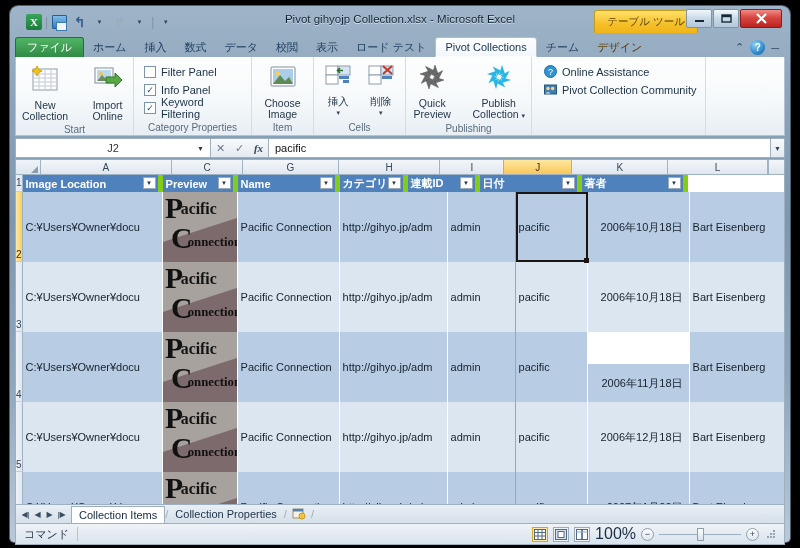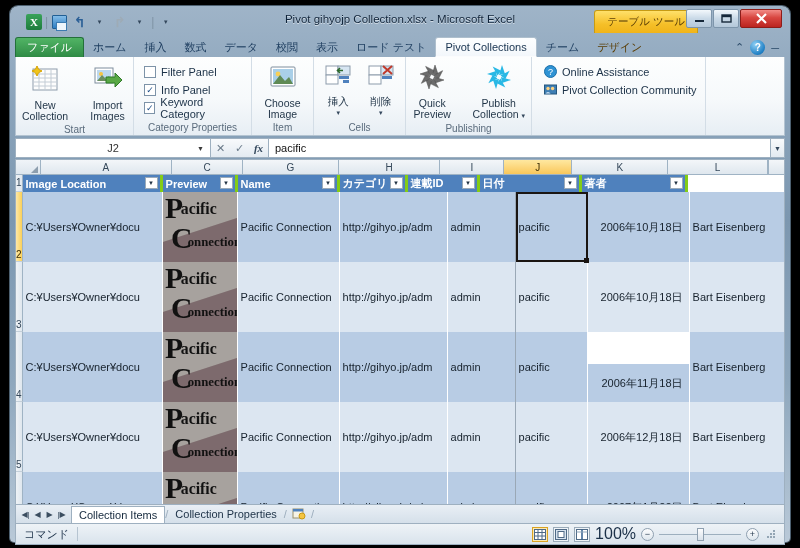--- a/index.html
+++ b/index.html
@@ -243,21 +243,21 @@
   .trow { display:flex; }
   .tcell {
     border-right:1px solid #fff;
     font-size:11px; color:#16212c;
     display:flex; align-items:center;
     padding: 0 3px;
     overflow:hidden; white-space:nowrap;
   }
   .hdr-row .tcell {
     background:#4f81bd; color:#fff; font-weight:bold; font-size:11px;
-    border-right:3px solid #84cc16;
+    border-right:5px solid #84cc16;
     justify-content:flex-start;
     position:relative;
   }
   .filt {
     position:absolute; right:2px; top:2px;
     width:13px;height:12px;background:#fff;border:1px solid #9aaab9;
     display:flex;align-items:center;justify-content:center;
     font-size:6px;color:#223344;
   }
   .band-a { background:#b8cce4; }
@@ -423,39 +423,39 @@
           <span class="ic">
             <svg width="32" height="32" viewBox="0 0 32 32">
               <rect x="3" y="5" width="18" height="15" fill="#fff" stroke="#7f8e9d"></rect>
               <rect x="5" y="7" width="14" height="11" fill="#bcd8ee"></rect>
               <circle cx="9" cy="11" r="2" fill="#f5c542"></circle>
               <path d="M5 18 L10 12 L14 16 L17 13 L19 18 Z" fill="#6b8f5e"></path>
               <path d="M14 14 L23 14 L23 10 L30 17 L23 24 L23 20 L14 20 Z" fill="#59a845" stroke="#2f7a28"></path>
             </svg>
           </span>
           <span>Import</span>
-          <span>Images</span>
+          <span>Online</span>
         </div>
       </div>
       <div class="rgroup-label">Start</div>
     </div>
 
     <div class="rgroup" style="width:118px;">
       <div class="rgroup-body" style="flex-direction:column;gap:1px;padding-left:4px;padding-top:3px;">
         <div class="chk-row">
           <span class="chk"></span>
           <span>Filter Panel</span>
         </div>
         <div class="chk-row">
           <span class="chk">✓</span>
           <span>Info Panel</span>
         </div>
         <div class="chk-row">
           <span class="chk">✓</span>
-          <span>Keyword Category</span>
+          <span>Keyword Filtering</span>
         </div>
       </div>
       <div class="rgroup-label">Category Properties</div>
     </div>
 
     <div class="rgroup" style="width:62px;">
       <div class="rgroup-body" style="justify-content:center;">
         <div class="bigbtn">
           <span class="ic">
             <svg width="32" height="30" viewBox="0 0 32 30">

